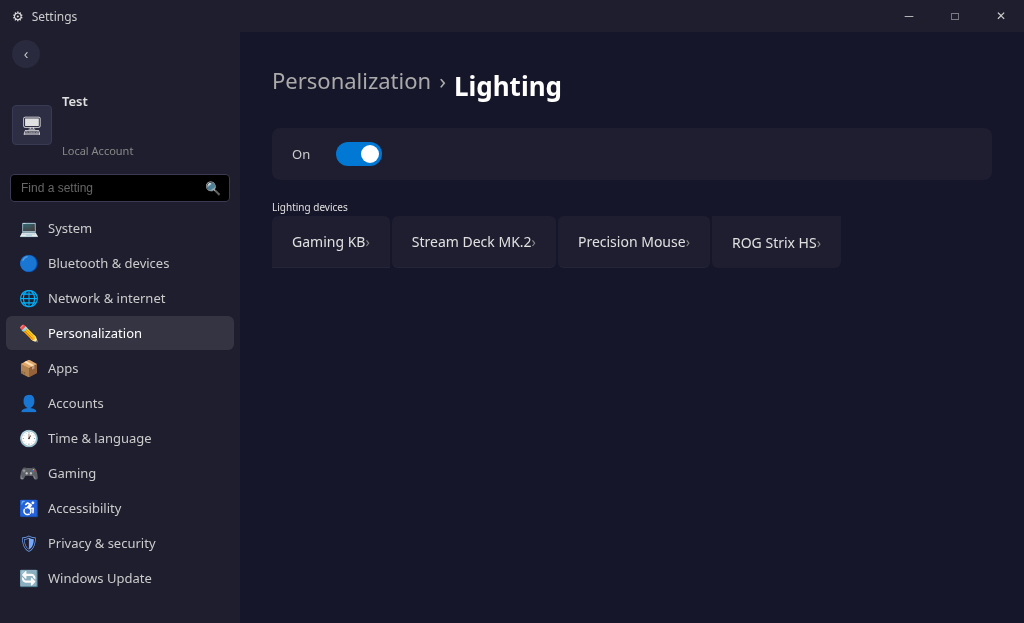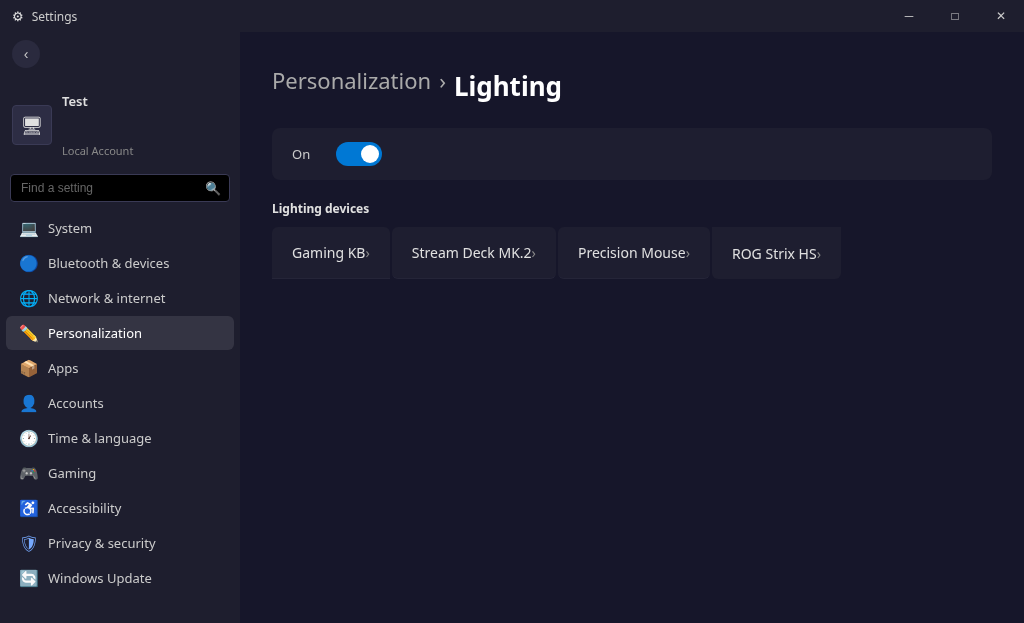--- a/index.html
+++ b/index.html
@@ -217,24 +217,24 @@
       width: 18px;
       height: 18px;
       background: #fff;
       border-radius: 50%;
       position: absolute;
       right: 3px;
       top: 3px;
     }
 
     .section-title {
-      font-size: 12px;
-      font-weight: 700;
+      font-size: 10px;
+      font-weight: 400;
       color: #e0e0e0;
-      margin-bottom: 10px;
+      margin-bottom: 2px;
     }
 
     
     .device-list {
       display: flex;
       flex-direction: row;
       gap: 2px;
       align-items: center;
     }
     .device-item {

